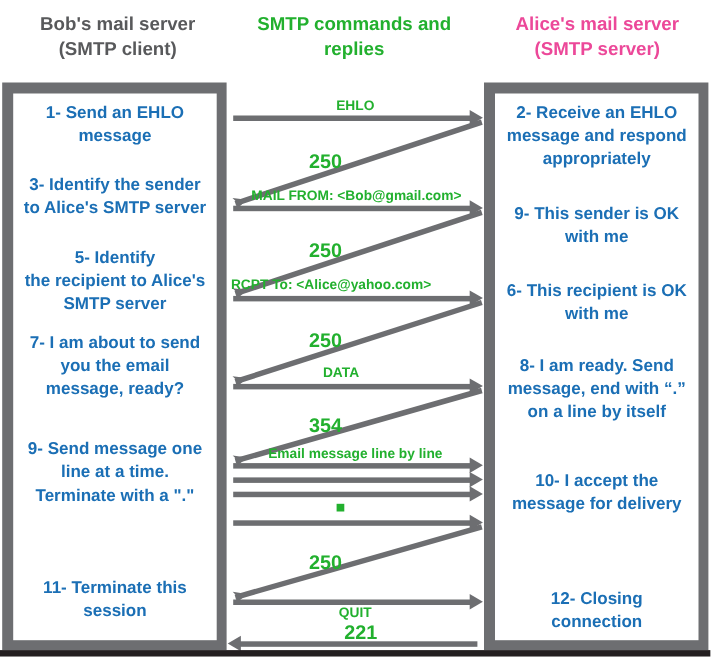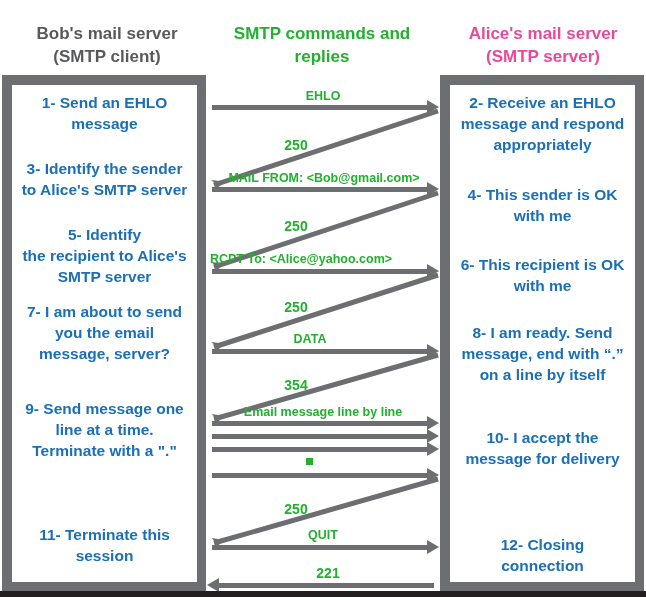--- a/index.html
+++ b/index.html
@@ -1,20 +1,20 @@
 <!DOCTYPE html>
 <html><head>
 <meta charset="utf-8">
 <style>
   html,body{margin:0;padding:0;background:#ffffff;}
   body{width:646px;height:597px;position:relative;overflow:hidden;
        font-family:"Liberation Sans","DejaVu Sans",sans-serif;}
 
   
-  .hdr{position:absolute;text-align:center;font-weight:bold;font-size:17px;line-height:23px;margin-top:12px;}
+  .hdr{position:absolute;text-align:center;font-weight:bold;font-size:17px;line-height:23px;}
   #hdr-left  {left:2px;  top:10px; width:210px; color:#58595b;}
   #hdr-mid   {left:222px;top:10px; width:200px; color:#22b02e;}
   #hdr-right {left:440px;top:10px; width:206px; color:#ec4899;}
 
   
   .panel-frame{position:absolute;background:#6d6e71;}
   #left-frame {left:2px;  top:75px; width:204px; height:516px;}
   #right-frame{left:440px;top:75px; width:204px; height:516px;}
   .panel-inner{position:absolute;background:#ffffff;}
   #left-inner {left:12px; top:85px; width:185px; height:497px;}
@@ -37,21 +37,21 @@
                 border-top:7.5px solid transparent;border-bottom:7.5px solid transparent;}
   .harrow.to-right .head{right:-11px;border-left:12px solid #6d6e71;}
   .harrow.to-left  .head{left:-11px; border-right:12px solid #6d6e71;}
 
   
   .diag{position:absolute;left:0;top:0;width:234px;height:516px;pointer-events:none;}
 
   
   .mlabel{position:absolute;color:#22b02e;font-weight:bold;font-size:12.5px;
           text-align:center;white-space:nowrap;}
-  .mlabel.code{font-size:14px;}
+  .mlabel.code{font-size:18px;}
 
   #green-dot{position:absolute;width:7px;height:7px;background:#22b02e;}
 </style>
 </head>
 <body>
 
 <div class="hdr" id="hdr-left">
   <div>Bob's mail server</div>
   <div>(SMTP client)</div>
 </div>
@@ -78,39 +78,39 @@
     <div>to Alice's SMTP server</div>
   </div>
 <div class="step left" style="top:224px">
     <div>5- Identify</div>
     <div>the recipient to Alice's</div>
     <div>SMTP server</div>
   </div>
 <div class="step left" style="top:301px">
     <div>7- I am about to send</div>
     <div>you the email</div>
-    <div>message, server?</div>
+    <div>message, ready?</div>
   </div>
 <div class="step left" style="top:398px">
     <div>9- Send message one</div>
     <div>line at a time.</div>
     <div>Terminate with a "."</div>
   </div>
 <div class="step left" style="top:524px">
     <div>11- Terminate this</div>
     <div>session</div>
   </div>
 
 <div class="step right" style="top:92px">
     <div>2- Receive an EHLO</div>
     <div>message and respond</div>
     <div>appropriately</div>
   </div>
 <div class="step right" style="top:184px">
-    <div>4- This sender is OK</div>
+    <div>9- This sender is OK</div>
     <div>with me</div>
   </div>
 <div class="step right" style="top:254px">
     <div>6- This recipient is OK</div>
     <div>with me</div>
   </div>
 <div class="step right" style="top:322px">
     <div>8-  I am ready. Send</div>
     <div>message, end with “.”</div>
     <div>on a line by itself</div>
@@ -180,17 +180,17 @@
   <div class="mlabel" style="left:0;top:14px;width:234px">EHLO</div>
   <div class="mlabel code" style="left:60px;top:62px;width:60px">250</div>
   <div class="mlabel" style="left:0;top:96px;width:236px">MAIL FROM: &lt;Bob@gmail.com&gt;</div>
   <div class="mlabel code" style="left:60px;top:143px;width:60px">250</div>
   <div class="mlabel" style="left:0;top:177px;width:190px">RCPT To: &lt;Alice@yahoo.com&gt;</div>
   <div class="mlabel code" style="left:60px;top:224px;width:60px">250</div>
   <div class="mlabel" style="left:0;top:257px;width:208px">DATA</div>
   <div class="mlabel code" style="left:60px;top:302px;width:60px">354</div>
   <div class="mlabel" style="left:0;top:330px;width:234px">Email message line by line</div>
   <div class="mlabel code" style="left:60px;top:426px;width:60px">250</div>
-  <div class="mlabel" style="left:0;top:453px;width:234px">QUIT</div>
+  <div class="mlabel" style="left:0;top:475px;width:234px">QUIT</div>
   <div class="mlabel code" style="left:0;top:490px;width:244px">221</div>
 </div>
 
 <div id="bottom-bar"></div>
 
 </body></html>

